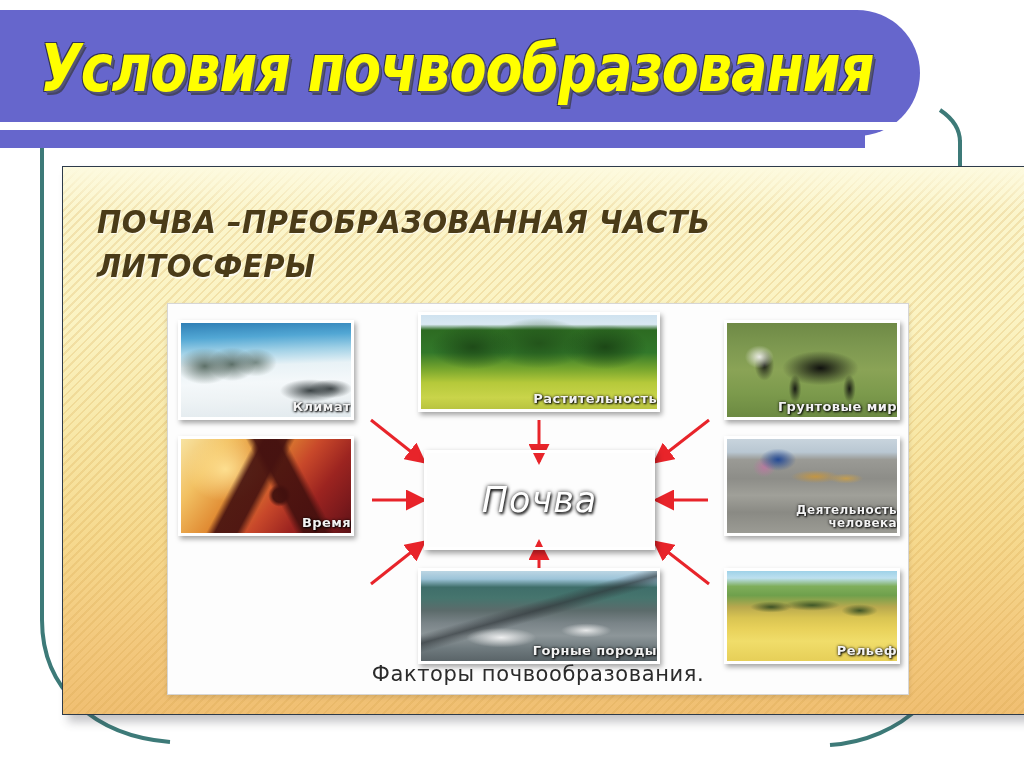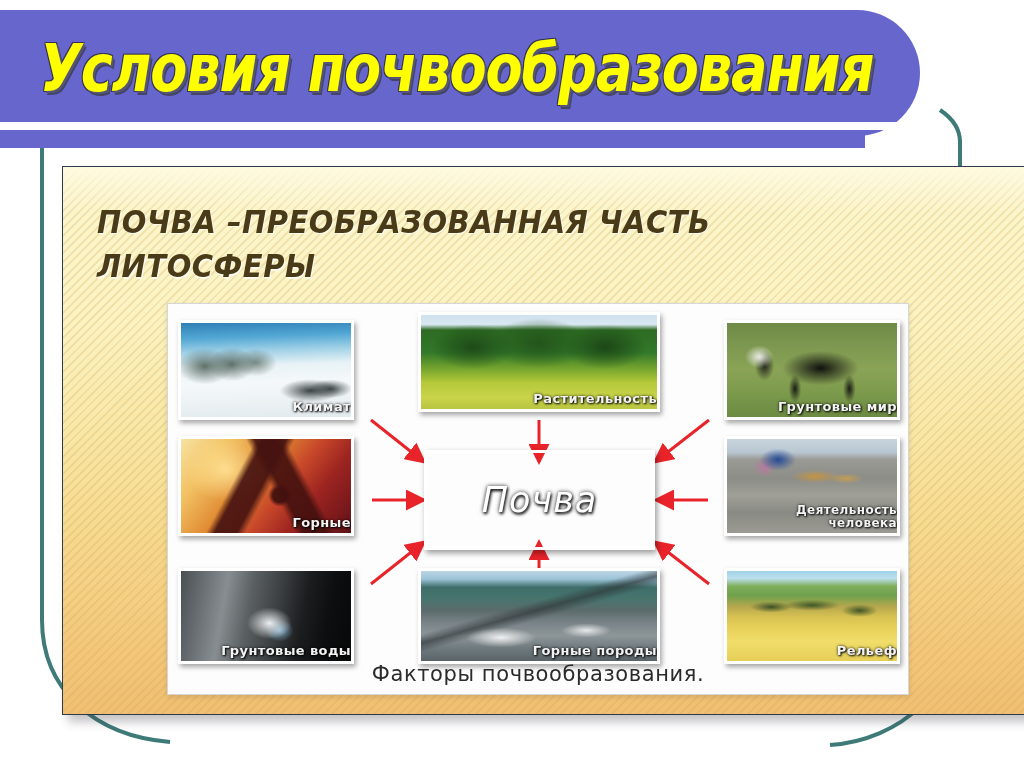--- a/index.html
+++ b/index.html
@@ -349,37 +349,33 @@
         <div class="cap">Растительность</div>
       </div>
 
       <div class="cell" style="left:556px; top:16px; width:176px; height:100px;">
         <div class="photo ph-animals"></div>
         <div class="cap">Грунтовые мир</div>
       </div>
 
       <div class="cell" style="left:10px; top:132px; width:176px; height:100px;">
         <div class="photo ph-time"></div>
-        <div class="cap">Горные</div>
+        <div class="cap">Время</div>
       </div>
 
       <div class="cell-center" style="left:256px; top:146px; width:231px; height:100px;">
         <div class="photo ph-soil"></div>
         <div class="label">Почва</div>
       </div>
 
       <div class="cell" style="left:556px; top:132px; width:176px; height:100px;">
         <div class="photo ph-human"></div>
         <div class="cap two-line">Деятельность человека</div>
       </div>
 
-      <div class="cell" style="left:10px; top:264px; width:176px; height:96px;">
-        <div class="photo ph-water"></div>
-        <div class="cap">Грунтовые воды</div>
-      </div>
 
       <div class="cell" style="left:250px; top:264px; width:242px; height:96px;text-decoration:underline;">
         <div class="photo ph-rocks"></div>
         <div class="cap">Горные породы</div>
       </div>
 
       <div class="cell" style="left:556px; top:264px; width:176px; height:96px;">
         <div class="photo ph-relief"></div>
         <div class="cap">Рельеф</div>
       </div>

